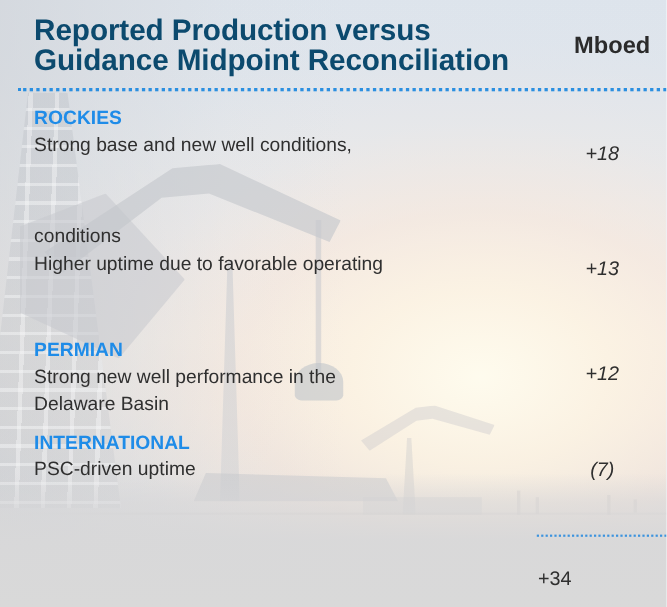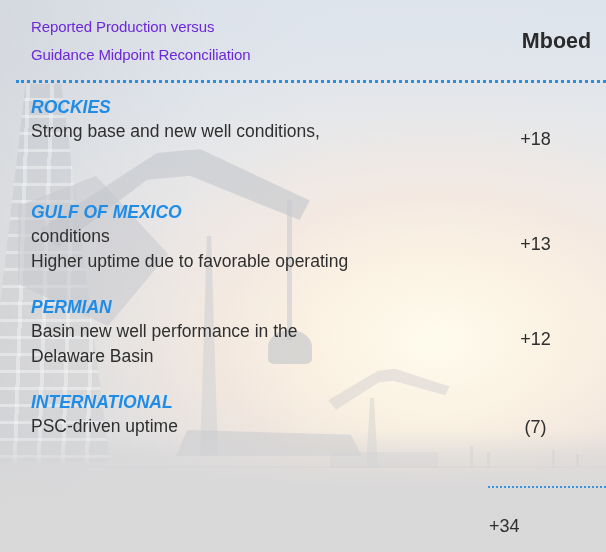--- a/index.html
+++ b/index.html
@@ -186,24 +186,24 @@
     position: absolute;
     left: 0; top: 0;
     width: 606px;
     height: 83px;
   }
   .title {
     position: absolute;
     left: 31px;
     top: 13px;
     width: 440px;
-    font-size: 15px;
-    font-weight: normal;
+    font-size: 27px;
+    font-weight: bold;
     line-height: 28px;
-    color: #6d28d9;
+    color: #0c4a6e;
     letter-spacing: -0.1px;
   }
   .unit {
     position: absolute;
     left: 498px;
     top: 29px;
     width: 117px;
     text-align: center;
     font-size: 21.5px;
     font-weight: bold;
@@ -243,47 +243,47 @@
     position: absolute;
     left: 31px;
     width: 450px;
   }
   .cat {
     font-size: 17.5px;
     font-weight: bold;
     color: #1f8ce8;
     line-height: 22px;
     white-space: nowrap;
-    font-style: italic;
   }
   .desc {
     font-size: 17.5px;
     color: #2f2f2f;
     line-height: 24px;
     margin-top: 1px;
   }
   .val {
     position: absolute;
-    left: 477px;
+    left: 489px;
     width: 117px;
     text-align: center;
     font-size: 18px;
     color: #2f2f2f;
+    font-style: italic;
   }
 
   .row-rockies       { height: 105px; }
   .row-gulf          { height: 95px;  }
   .row-permian       { height: 95px;  }
   .row-international { height: 80px;  }
 
   .row-rockies .row-text       { top: 0px; }
   .row-rockies .val            { top: 33px; }
   .row-gulf .row-text          { top: 0px; }
   .row-gulf .val               { top: 33px; }
-  .row-permian .row-text       { top: 0px; }
+  .row-permian .row-text       { top: 11px; }
   .row-permian .val            { top: 33px; }
   .row-international .row-text { top: 0px; }
   .row-international .val      { top: 26px; }
 
   .total-val {
     position: absolute;
     left: 489px;
     top: 516px;
     width: 117px;
     text-align: left;
@@ -339,31 +339,30 @@
       <div class="row row-rockies">
         <div class="row-text">
           <div class="cat">ROCKIES</div>
           <div class="desc">Strong base and new well conditions,</div>
         </div>
         <div class="val">+18</div>
       </div>
 
       <div class="row row-gulf">
         <div class="row-text">
-          <div class="cat">GULF OF MEXICO</div>
           <div class="desc">conditions</div>
           <div class="desc">Higher uptime due to favorable operating</div>
         </div>
         <div class="val">+13</div>
       </div>
 
       <div class="row row-permian">
         <div class="row-text">
           <div class="cat">PERMIAN</div>
-          <div class="desc">Basin new well performance in the</div>
+          <div class="desc">Strong new well performance in the</div>
           <div class="desc">Delaware Basin</div>
         </div>
         <div class="val">+12</div>
       </div>
 
       <div class="row row-international">
         <div class="row-text">
           <div class="cat">INTERNATIONAL</div>
           <div class="desc">PSC-driven uptime</div>
         </div>

